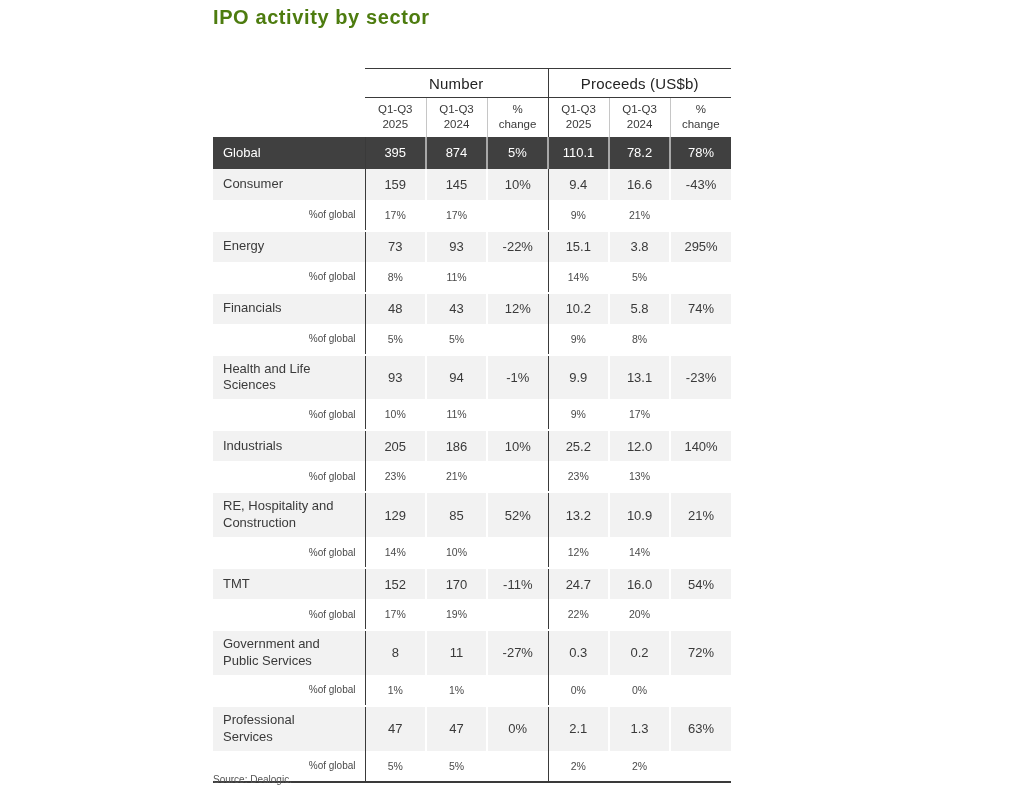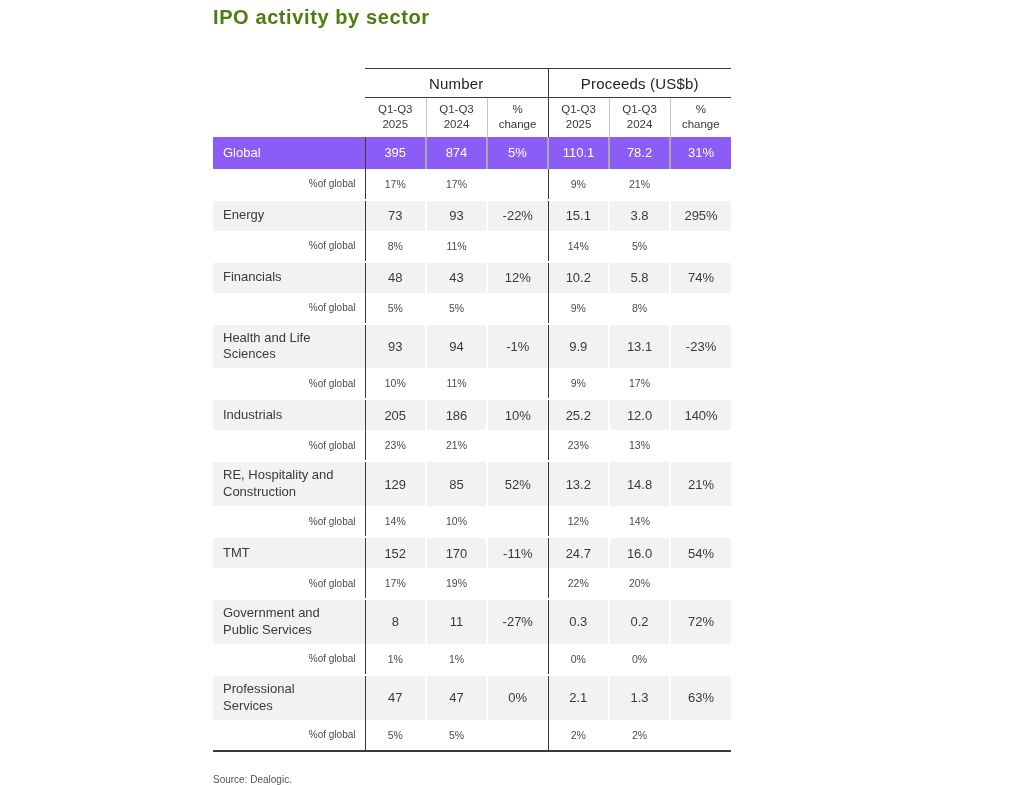--- a/index.html
+++ b/index.html
@@ -33,21 +33,21 @@
     text-align: center; white-space: pre-line;
   }
   tr.sub-row th.sub:nth-child(3),
   tr.sub-row th.sub:nth-child(4),
   tr.sub-row th.sub:nth-child(6),
   tr.sub-row th.sub:nth-child(7) { border-left: 1px solid #c6c6c6; }
   tr.sub-row th.sub:nth-child(5) { border-left: 1.5px solid #3a3a3a; }
 
   
   tr.global td {
-    background: #8b5cf6; color: #ffffff; font-size: 13px; height: 32px;
+    background: #404040; color: #ffffff; font-size: 13px; height: 32px;
   }
   tr.global td.lab-cell { text-align: left; padding-left: 10px; }
   tr.global td.val { text-align: center; }
   tr.global td:nth-child(n+3) { border-left: 2px solid #a8a8a8; }
 
   
   tr.sector td {
     background: #f2f2f2; color: #3a3a3a; font-size: 13px; height: 31px;
   }
   tr.sector td.lab-cell {
@@ -117,21 +117,30 @@
         </tr>
     </thead>
     <tbody id="table-body">
         <tr class="global">
     <td class="lab-cell">Global</td>
     <td class="val">395</td>
     <td class="val">874</td>
     <td class="val">5%</td>
     <td class="val">110.1</td>
     <td class="val">78.2</td>
-    <td class="val">31%</td>
+    <td class="val">78%</td>
+  </tr>
+        <tr class="sector">
+    <td class="lab-cell">Consumer</td>
+    <td class="val">159</td>
+    <td class="val">145</td>
+    <td class="val">10%</td>
+    <td class="val">9.4</td>
+    <td class="val">16.6</td>
+    <td class="val">-43%</td>
   </tr>
         <tr class="pct">
     <td class="lab-cell">%of global</td>
     <td class="val">17%</td>
     <td class="val">17%</td>
     <td class="val"></td>
     <td class="val">9%</td>
     <td class="val">21%</td>
     <td class="val"></td>
   </tr>
@@ -208,21 +217,21 @@
     <td class="val">13%</td>
     <td class="val"></td>
   </tr>
         <tr class="sector">
     <td class="lab-cell">RE, Hospitality and
 Construction</td>
     <td class="val">129</td>
     <td class="val">85</td>
     <td class="val">52%</td>
     <td class="val">13.2</td>
-    <td class="val">14.8</td>
+    <td class="val">10.9</td>
     <td class="val">21%</td>
   </tr>
         <tr class="pct">
     <td class="lab-cell">%of global</td>
     <td class="val">14%</td>
     <td class="val">10%</td>
     <td class="val"></td>
     <td class="val">12%</td>
     <td class="val">14%</td>
     <td class="val"></td>

